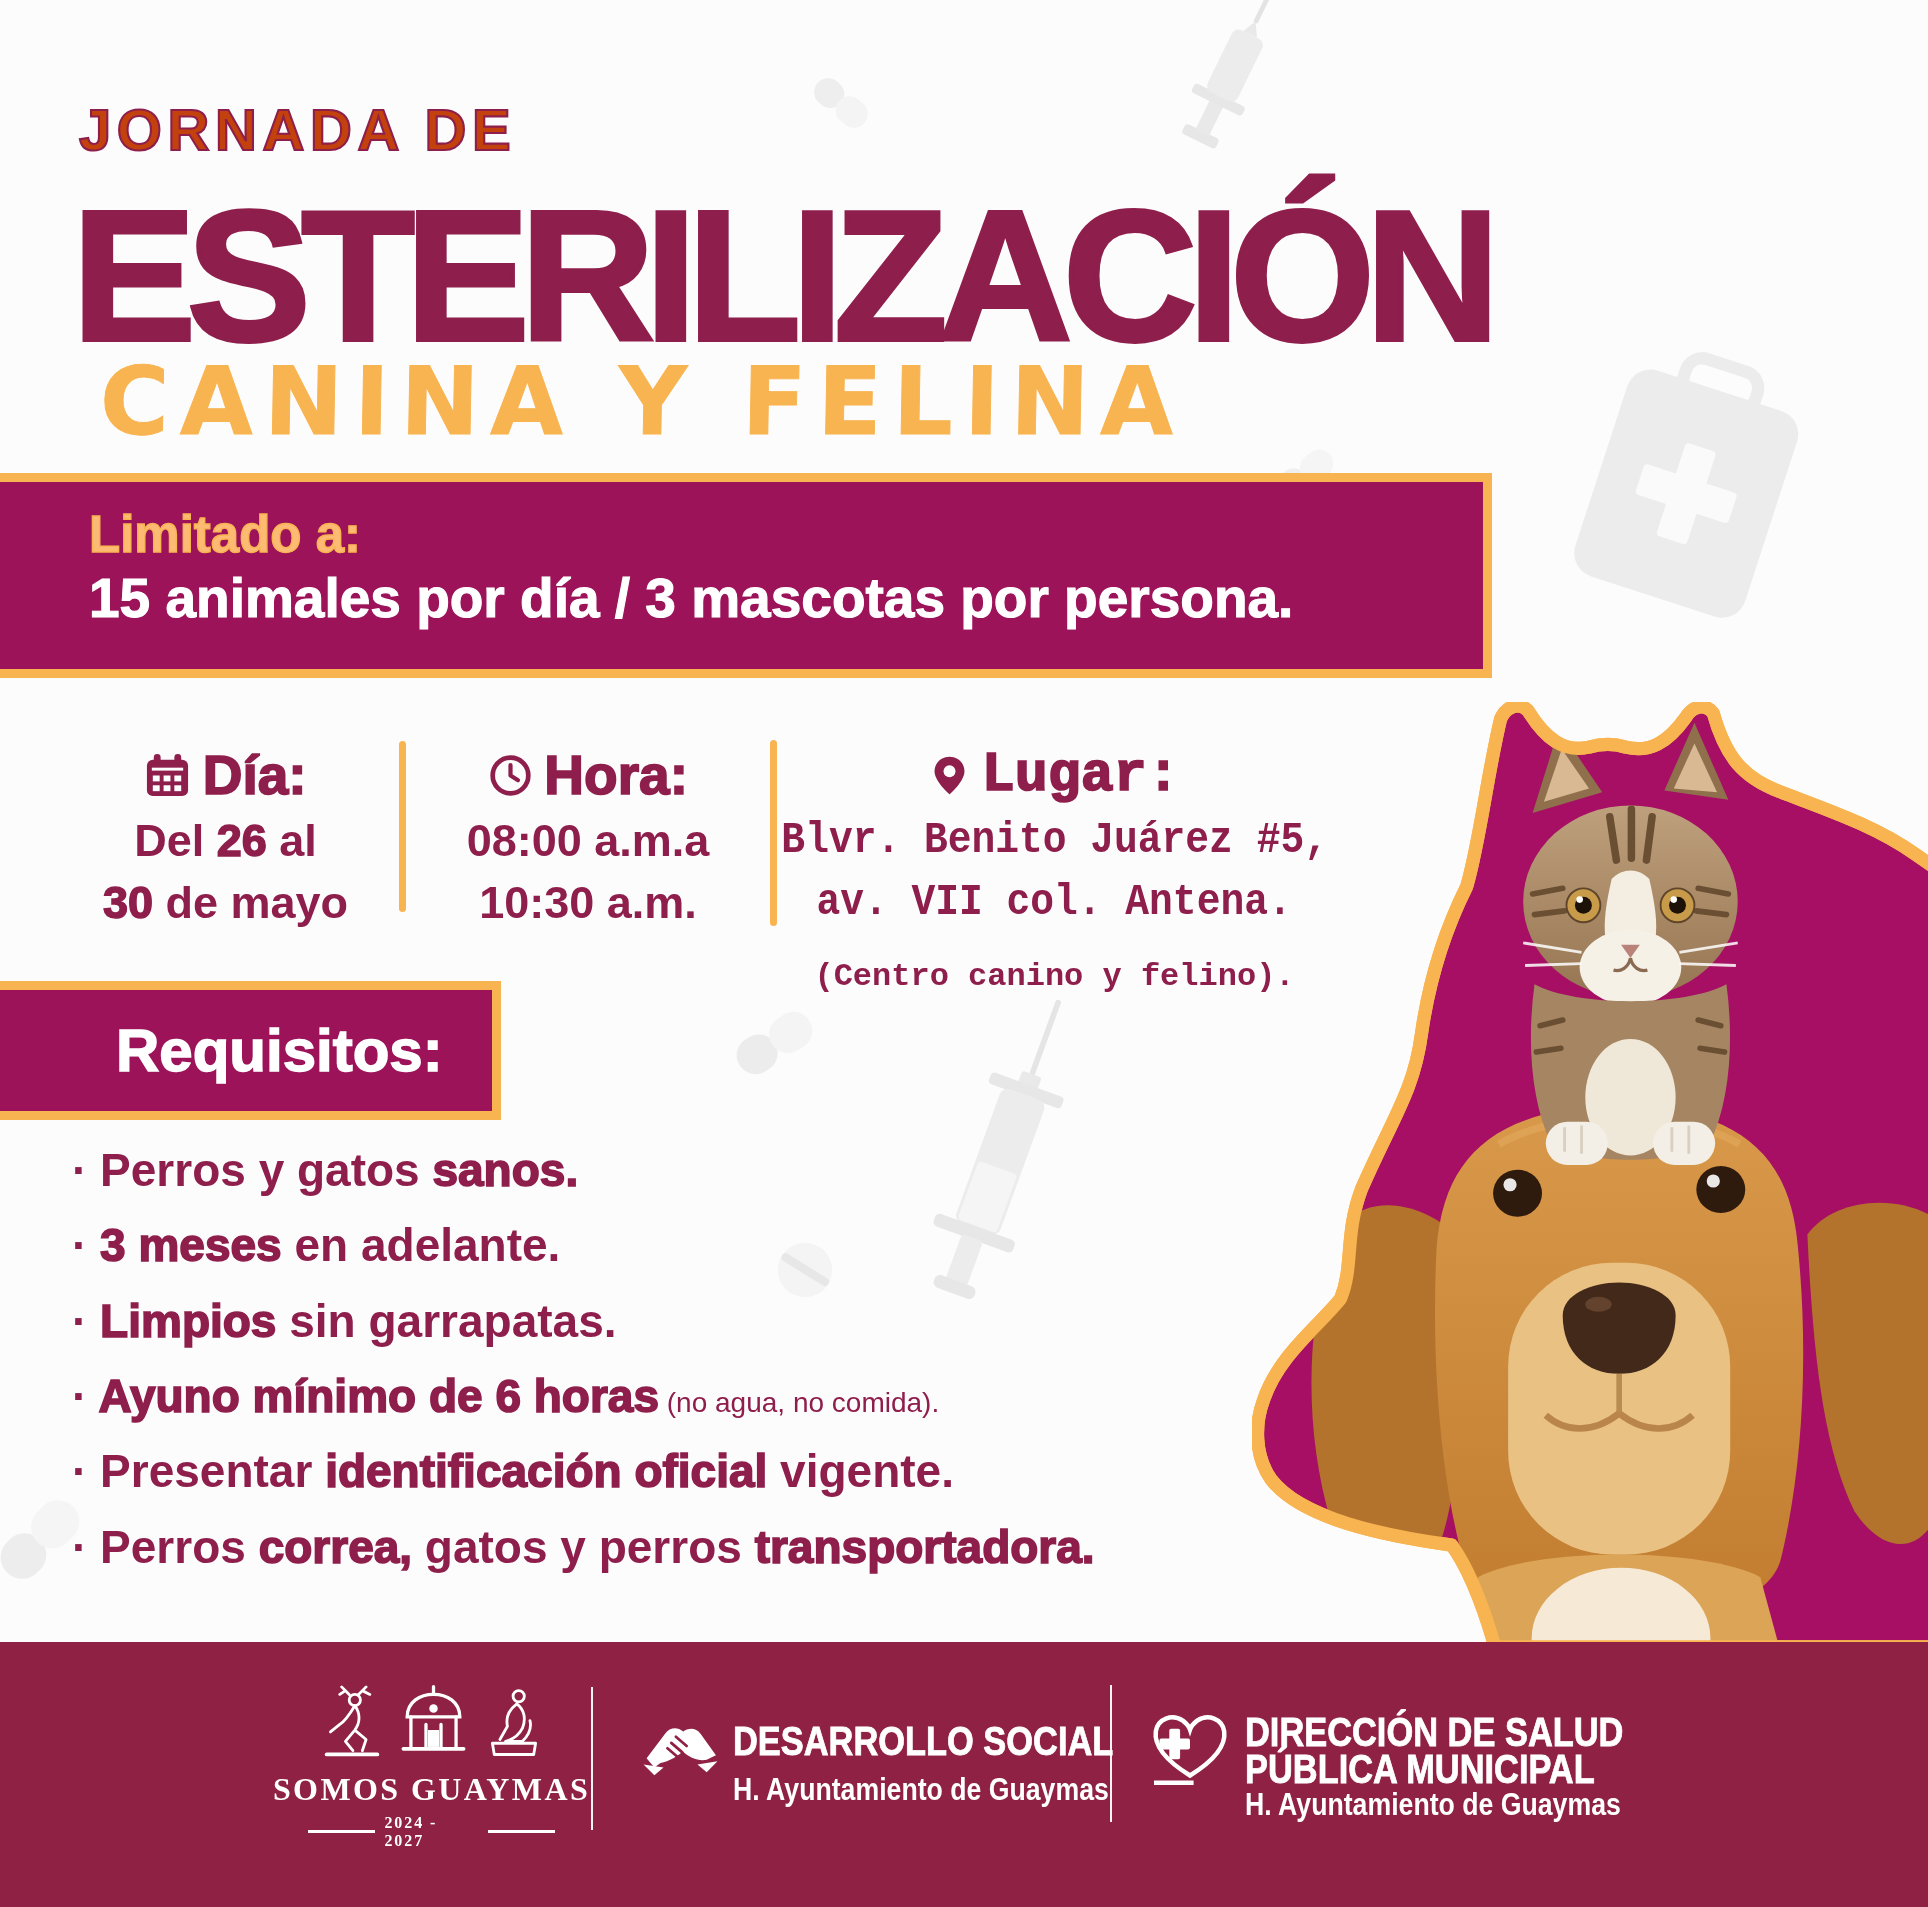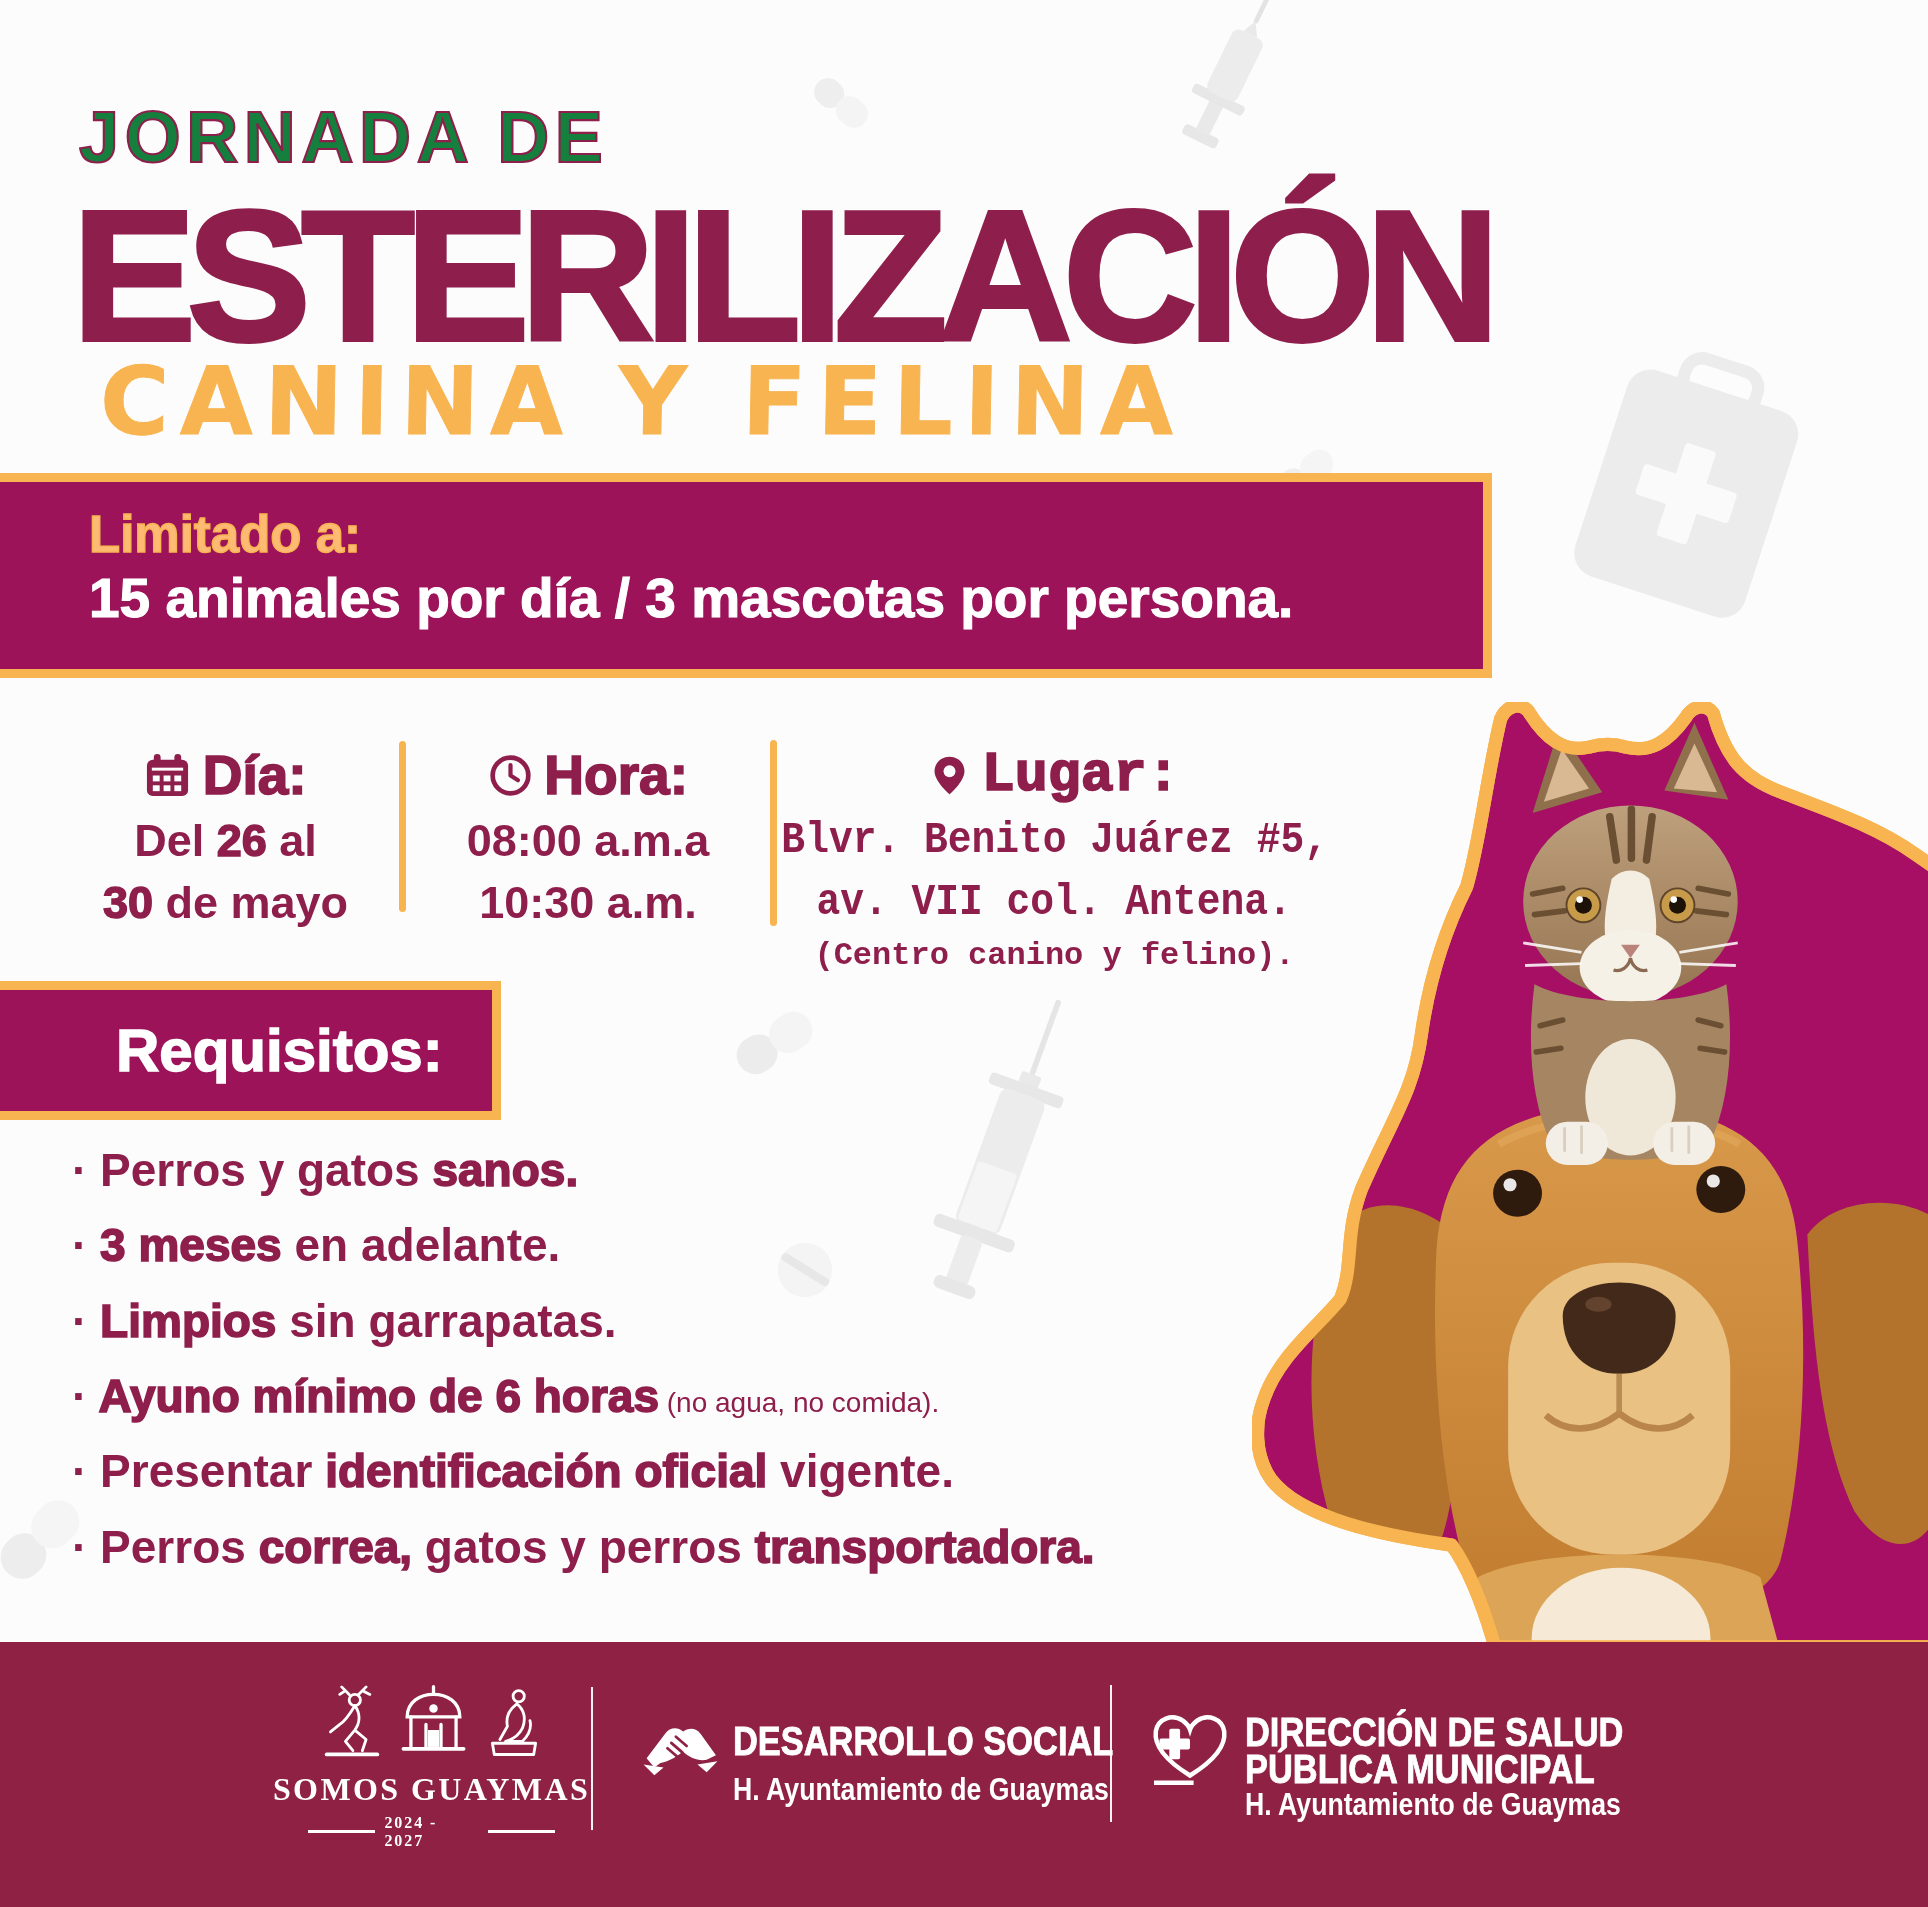--- a/index.html
+++ b/index.html
@@ -6,22 +6,22 @@
   body{width:1928px;height:1908px;overflow:hidden;background:#fdfcfc;
        font-family:"Liberation Sans",sans-serif;position:relative;}
   #poster{position:absolute;inset:0;width:1928px;height:1908px;overflow:hidden;}
 
   .abs{position:absolute;}
 
   
   .ghost{position:absolute;z-index:0;}
 
   
-  .t1{left:79px;top:96px;font-size:72px;font-weight:700;letter-spacing:5.6px;
-      color:#15803d;-webkit-text-stroke:2.1px #8e1e4b;white-space:nowrap;z-index:3;}
+  .t1{left:79px;top:96px;font-size:58px;font-weight:700;letter-spacing:5.6px;
+      color:#c2410c;-webkit-text-stroke:2.1px #8e1e4b;white-space:nowrap;z-index:3;}
   .t2{left:72px;top:169px;font-size:186px;font-weight:700;letter-spacing:-9.4px;
       color:#8e1e4b;-webkit-text-stroke:3.8px #8e1e4b;white-space:nowrap;z-index:3;}
   .t3{left:100px;top:347px;font-size:94px;font-weight:700;letter-spacing:11.3px;
       color:#f8b450;-webkit-text-stroke:0.9px #f8b450;white-space:nowrap;z-index:3;
       font-family:"DejaVu Sans",sans-serif;transform:skewX(-1deg);}
 
   
   .banner{left:0;top:473px;width:1492px;height:205px;box-sizing:border-box;
       background:#9c135a;border:9.4px solid #f8b450;border-left:none;
       padding:22.6px 38px 0 89px;z-index:3;}
@@ -33,21 +33,21 @@
   
   .col{position:absolute;top:746px;display:flex;flex-direction:column;
       align-items:center;z-index:3;color:#8e1e4b;}
   .col .labelrow{display:flex;align-items:center;gap:11.3px;height:58px;}
   .col .labelrow .ltxt{font-size:55px;font-weight:700;text-align:right;
       -webkit-text-stroke:1.7px #8e1e4b;}
   .col .ln{font-size:45px;font-weight:700;line-height:47px;white-space:nowrap;}
   .col .ln .xb{-webkit-text-stroke:1.5px #8e1e4b;}
   .col .ln1{margin-top:13px;}
   .col .ln2{margin-top:15px;}
-  .col .ln3{margin-top:6px;font-size:32px;font-weight:700;}
+  .col .ln3{margin-top:27px;font-size:32px;font-weight:700;}
   .cond{transform:scaleX(.9);}
   .vdiv{position:absolute;width:6.6px;background:#f8b450;border-radius:3.8px;z-index:3;}
 
   
   .reqbox{left:0;top:981px;width:501px;height:139px;box-sizing:border-box;
       background:#9c135a;border:9.4px solid #f8b450;border-left:none;
       display:flex;align-items:center;padding-left:116px;z-index:3;}
   .reqbox .rt{font-size:60px;font-weight:700;color:#fff;
       -webkit-text-stroke:1.5px #fff;}
   .req-item{position:absolute;left:72px;font-size:46px;line-height:47px;

